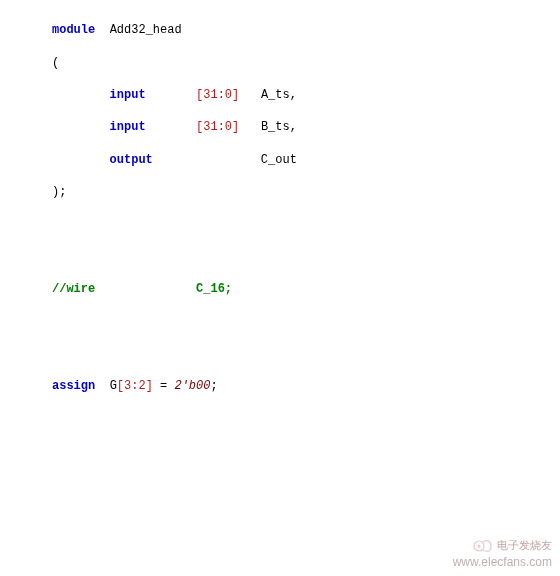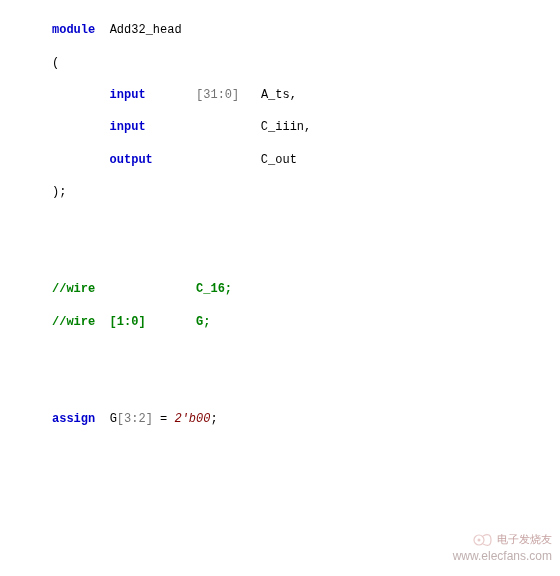--- a/index.html
+++ b/index.html
@@ -14,51 +14,50 @@
     position: relative;
     overflow: hidden;
   }
   .code {
     padding: 6px 6px 6px 52px;
     white-space: pre;
     color: #000000;
   }
   .kw { color: #0000cc; font-weight: bold; }
   .cm { color: #008000; font-weight: bold; }
-  .range { color: #737373; margin-top: 36px; }
+  .range { color: #b91c1c; margin-top: 36px; }
   .id { color: #000000; }
   .bits { color: #800000; font-style: italic; }
   .watermark {
     position: absolute;
     right: 8px;
-    bottom: 12px;
+    bottom: 6px;
     font-family: Arial, sans-serif;
     font-size: 11px;
     color: #c7a3a3;
     text-align: right;
   }
   .watermark .logo-row { display:flex; align-items:center; justify-content:flex-end; gap:4px; }
   .watermark svg { opacity:0.6; }
   .watermark .url { color:#c0b0b0; font-size:12px; }
   .line { display:block; }
 </style>
 </head>
 <body>
 
 <div class="code">
 <span class="line"><span class="kw">module</span>  <span class="id">Add32_head</span></span>
 <span class="line">(</span>
 <span class="line">        <span class="kw">input</span>       <span class="range">[31:0]</span>   <span class="id">A_ts,</span></span>
-<span class="line">        <span class="kw">input</span>                <span class="id">C_iiin,</span></span>
+<span class="line">        <span class="kw">input</span>       <span class="range">[31:0]</span>   <span class="id">B_ts,</span></span>
 <span class="line">        <span class="kw">output</span>               <span class="id">C_out</span></span>
 <span class="line">);</span>
 <span class="line"> </span>
 <span class="line"> </span>
 <span class="line"><span class="cm">//wire              C_16;</span></span>
-<span class="line"><span class="cm">//wire  </span><span class="cm">[1:0]</span><span class="cm">       G;</span></span>
 <span class="line"> </span>
 <span class="line"> </span>
 <span class="line"><span class="kw">assign</span>  <span class="id">G</span><span class="range">[3:2]</span><span class="id"> = </span><span class="bits">2'b00</span><span class="id">;</span></span>
 
 
 
 
 
 
 

